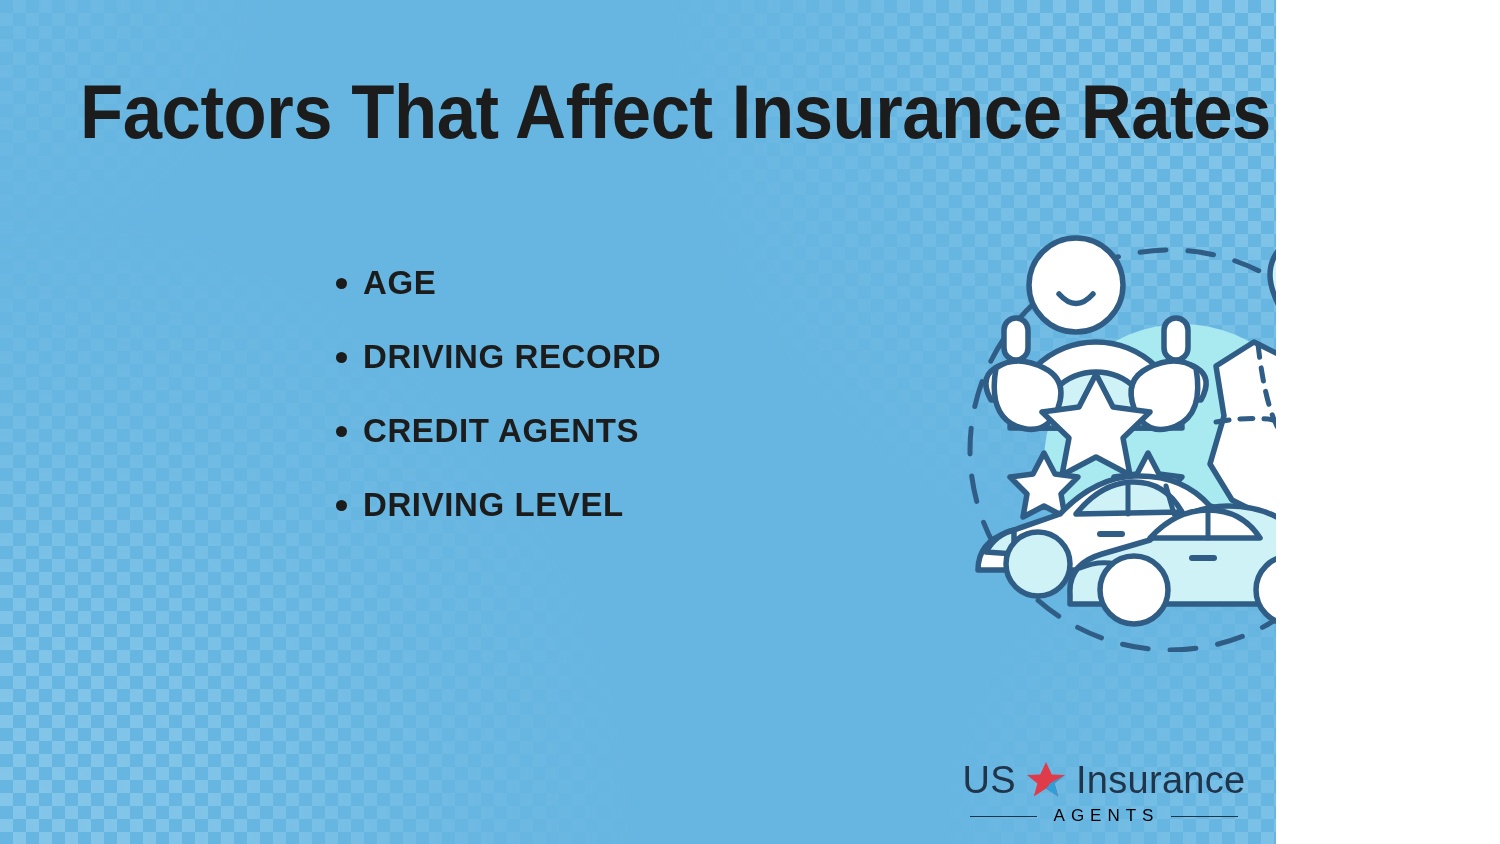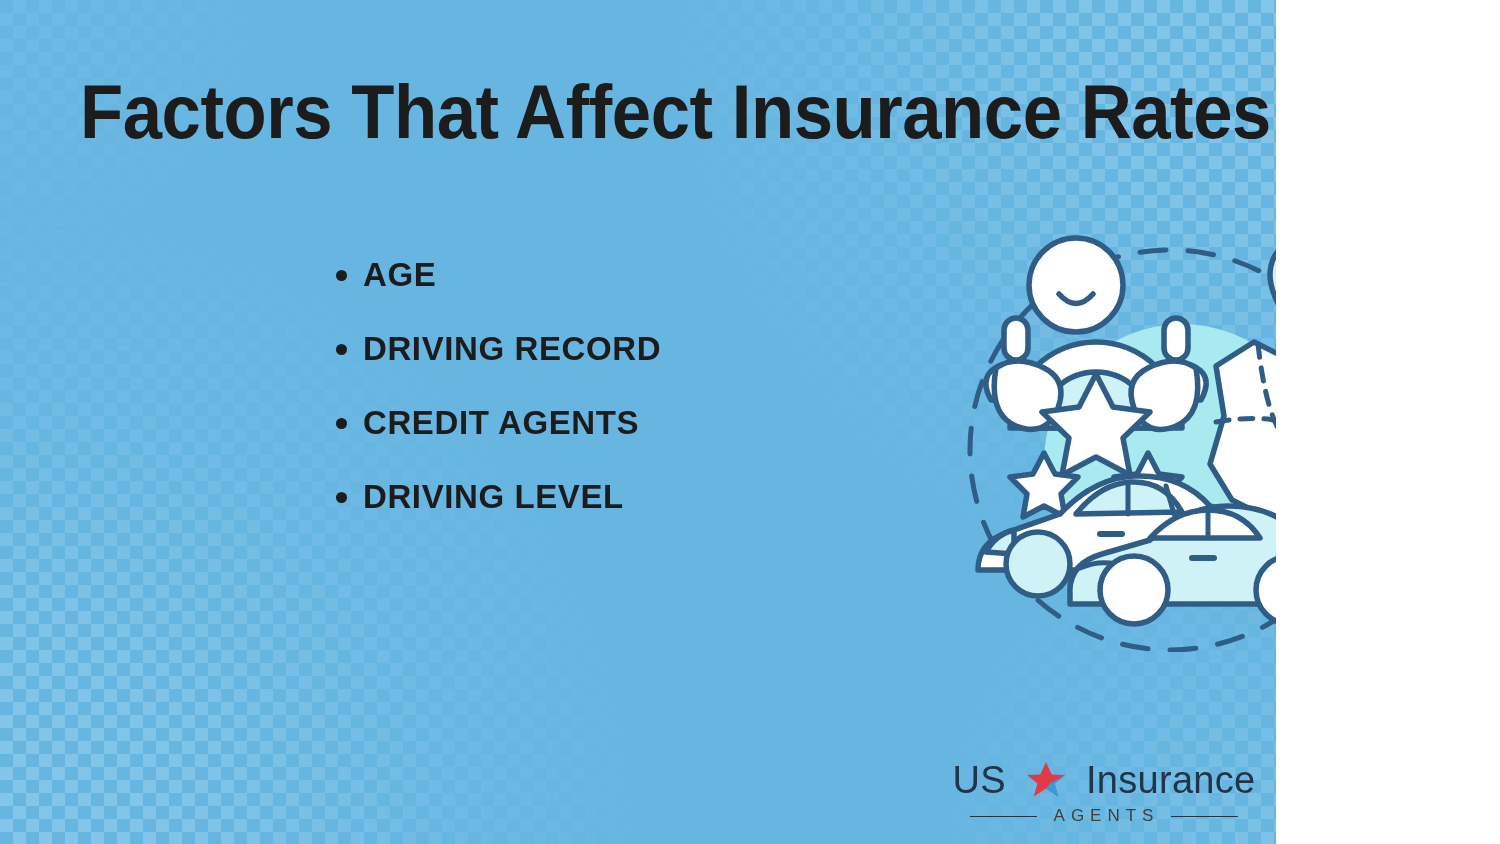--- a/index.html
+++ b/index.html
@@ -59,21 +59,21 @@
     color: #1c1c1c;
     transform: scaleX(0.93);
     transform-origin: left center;
     white-space: nowrap;
   }
 
   
   .factor-list {
     position: absolute;
     left: 336px;
-    top: 238px;
+    top: 246px;
     margin: 0;
     padding: 0;
     list-style: none;
   }
   .factor-item {
     display: flex;
     align-items: center;
     height: 74px;
   }
   .factor-dot {
@@ -108,21 +108,21 @@
     position: absolute;
     right: 38px;
     bottom: 18px;
     width: 268px;
     text-align: center;
   }
   .logo-top {
     display: flex;
     align-items: center;
     justify-content: center;
-    gap: 20px;
+    gap: 10px;
   }
   .logo-us, .logo-word {
     font-family: "Liberation Sans", sans-serif;
     font-size: 38px;
     font-weight: normal;
     color: #20344a;
     letter-spacing: 0.3px;
     line-height: 1;
   }
   .logo-star { width: 40px; height: 38px; flex: 0 0 auto; }
@@ -138,21 +138,21 @@
     height: 1px;
     background: #20344a;
     flex: 1 1 auto;
     min-width: 34px;
   }
   .logo-agents {
     font-family: "Liberation Sans", sans-serif;
     font-size: 17px;
     font-weight: normal;
     letter-spacing: 6px;
-    color: #404040;
+    color: #000000;
     white-space: nowrap;
     padding-left: 5px;
   }
 </style>
 </head>
 <body>
 
 <div id="poster">
 
   <div class="pattern p-bl"></div>

